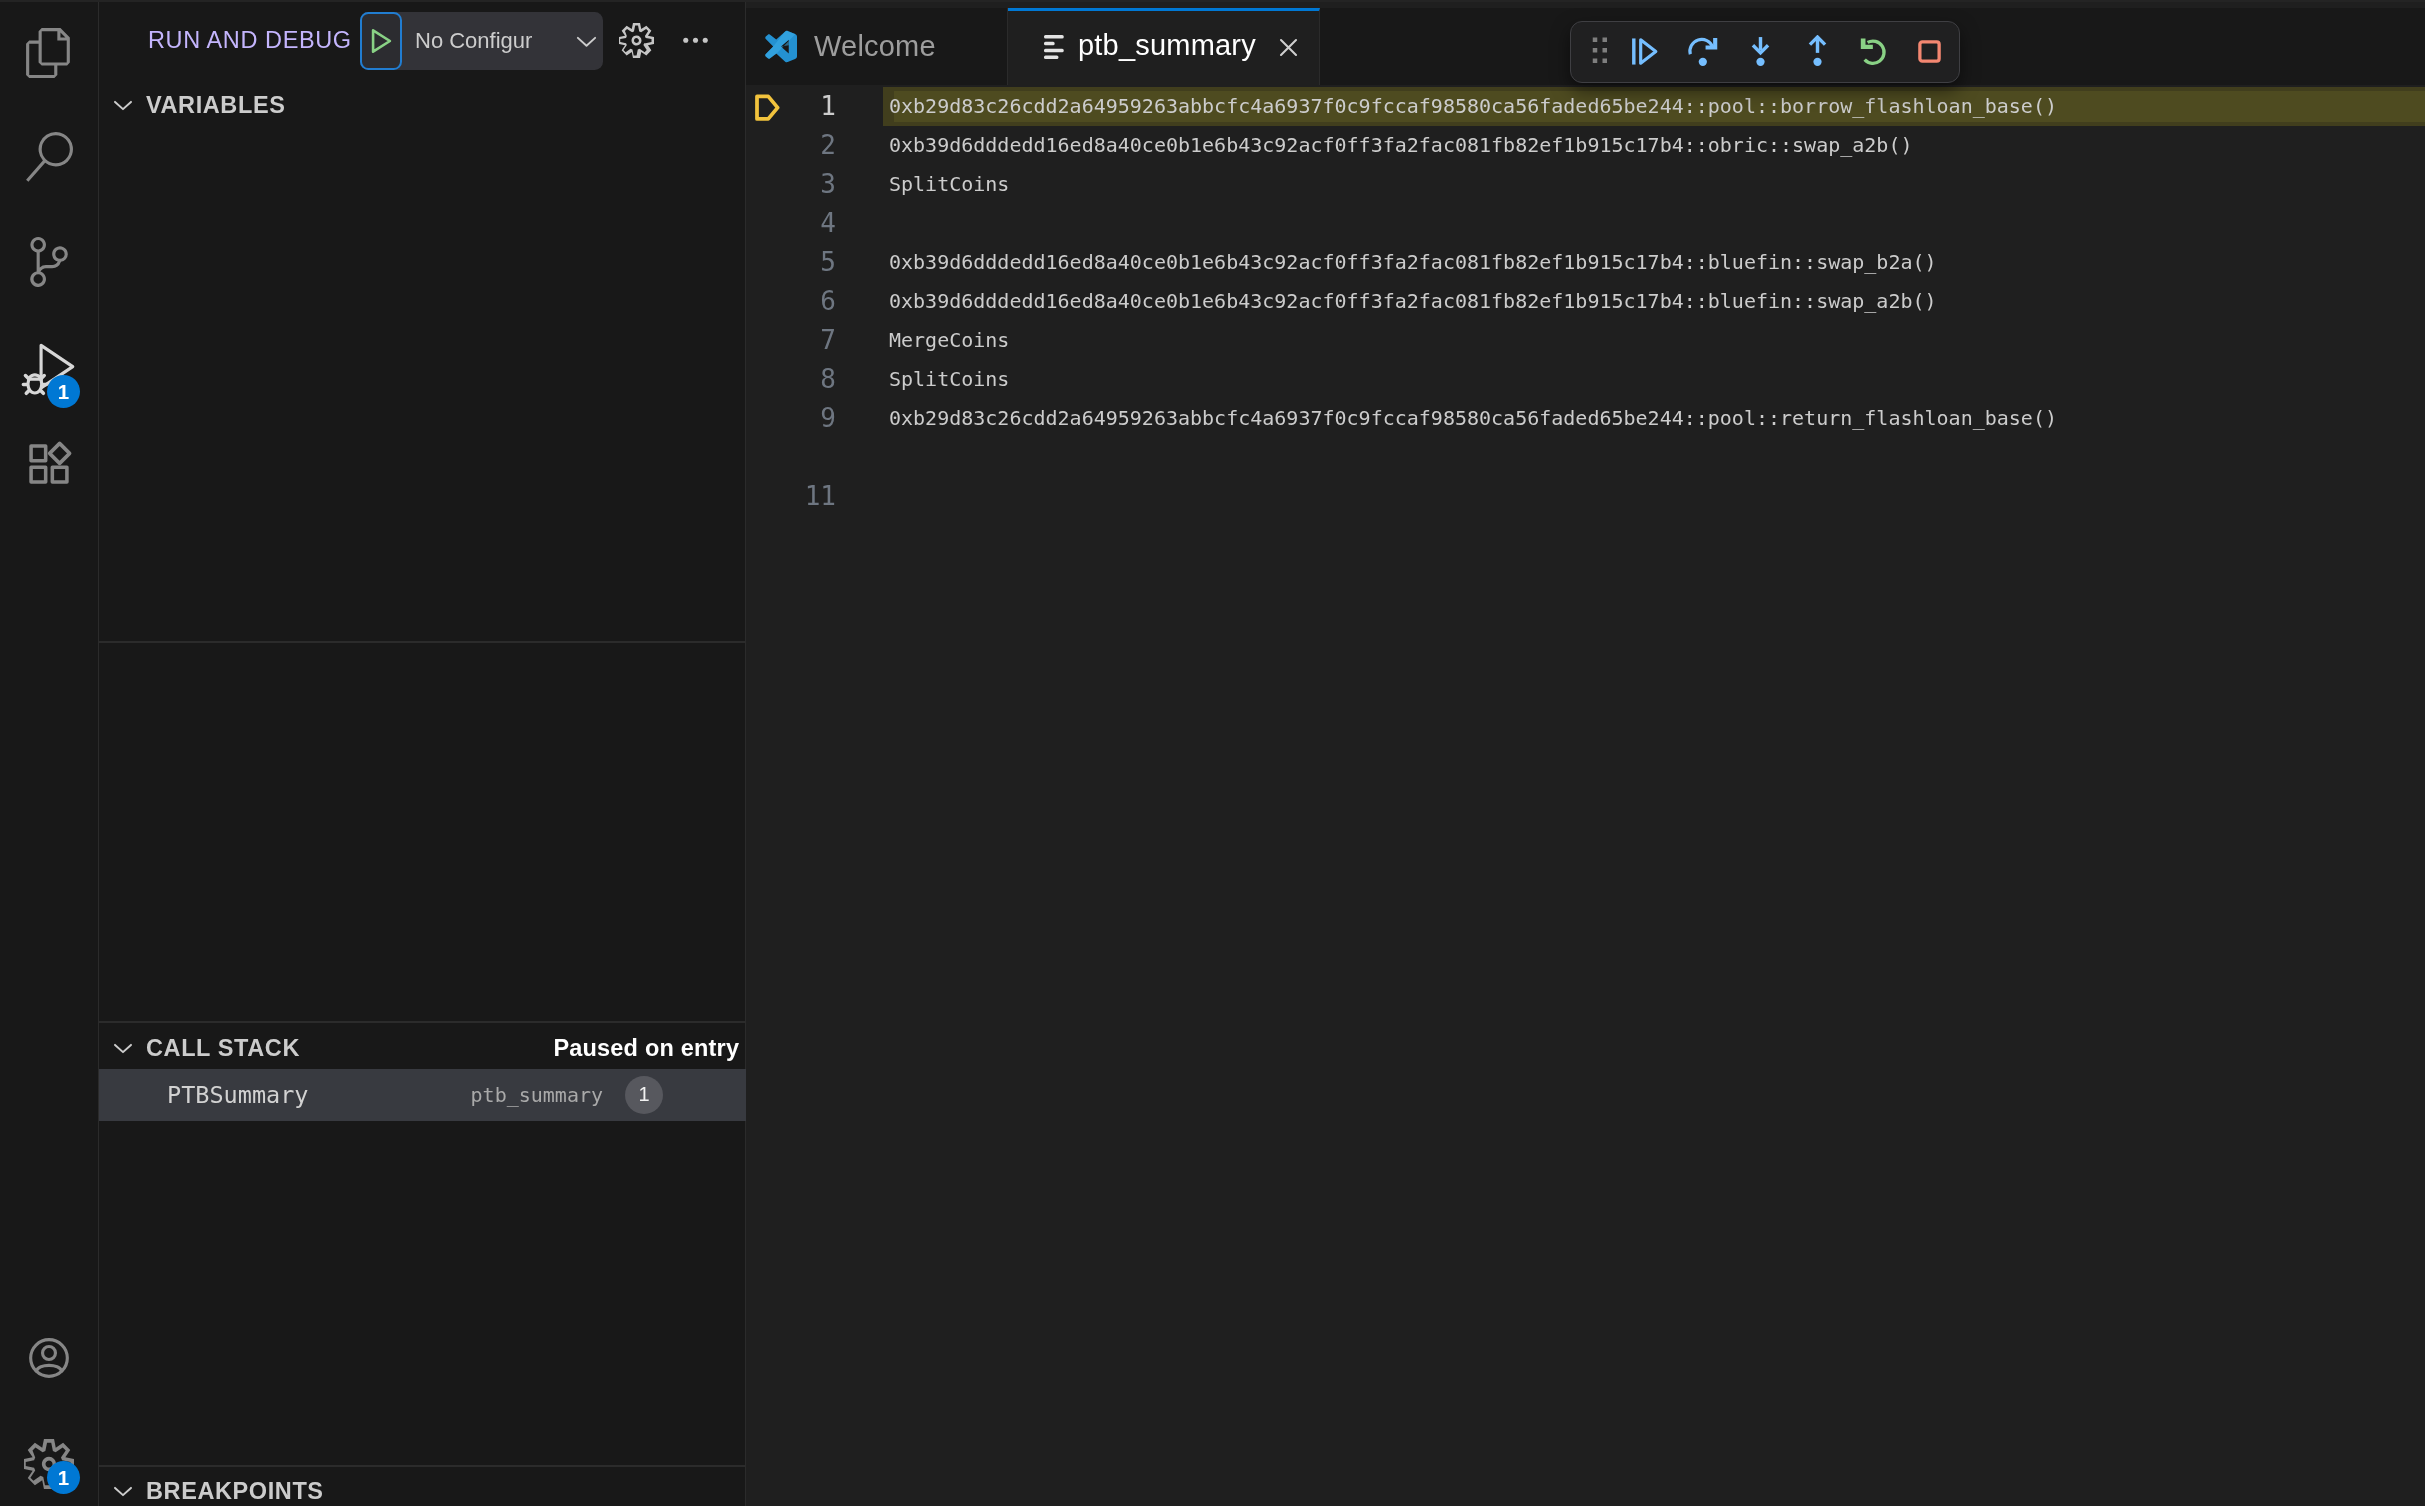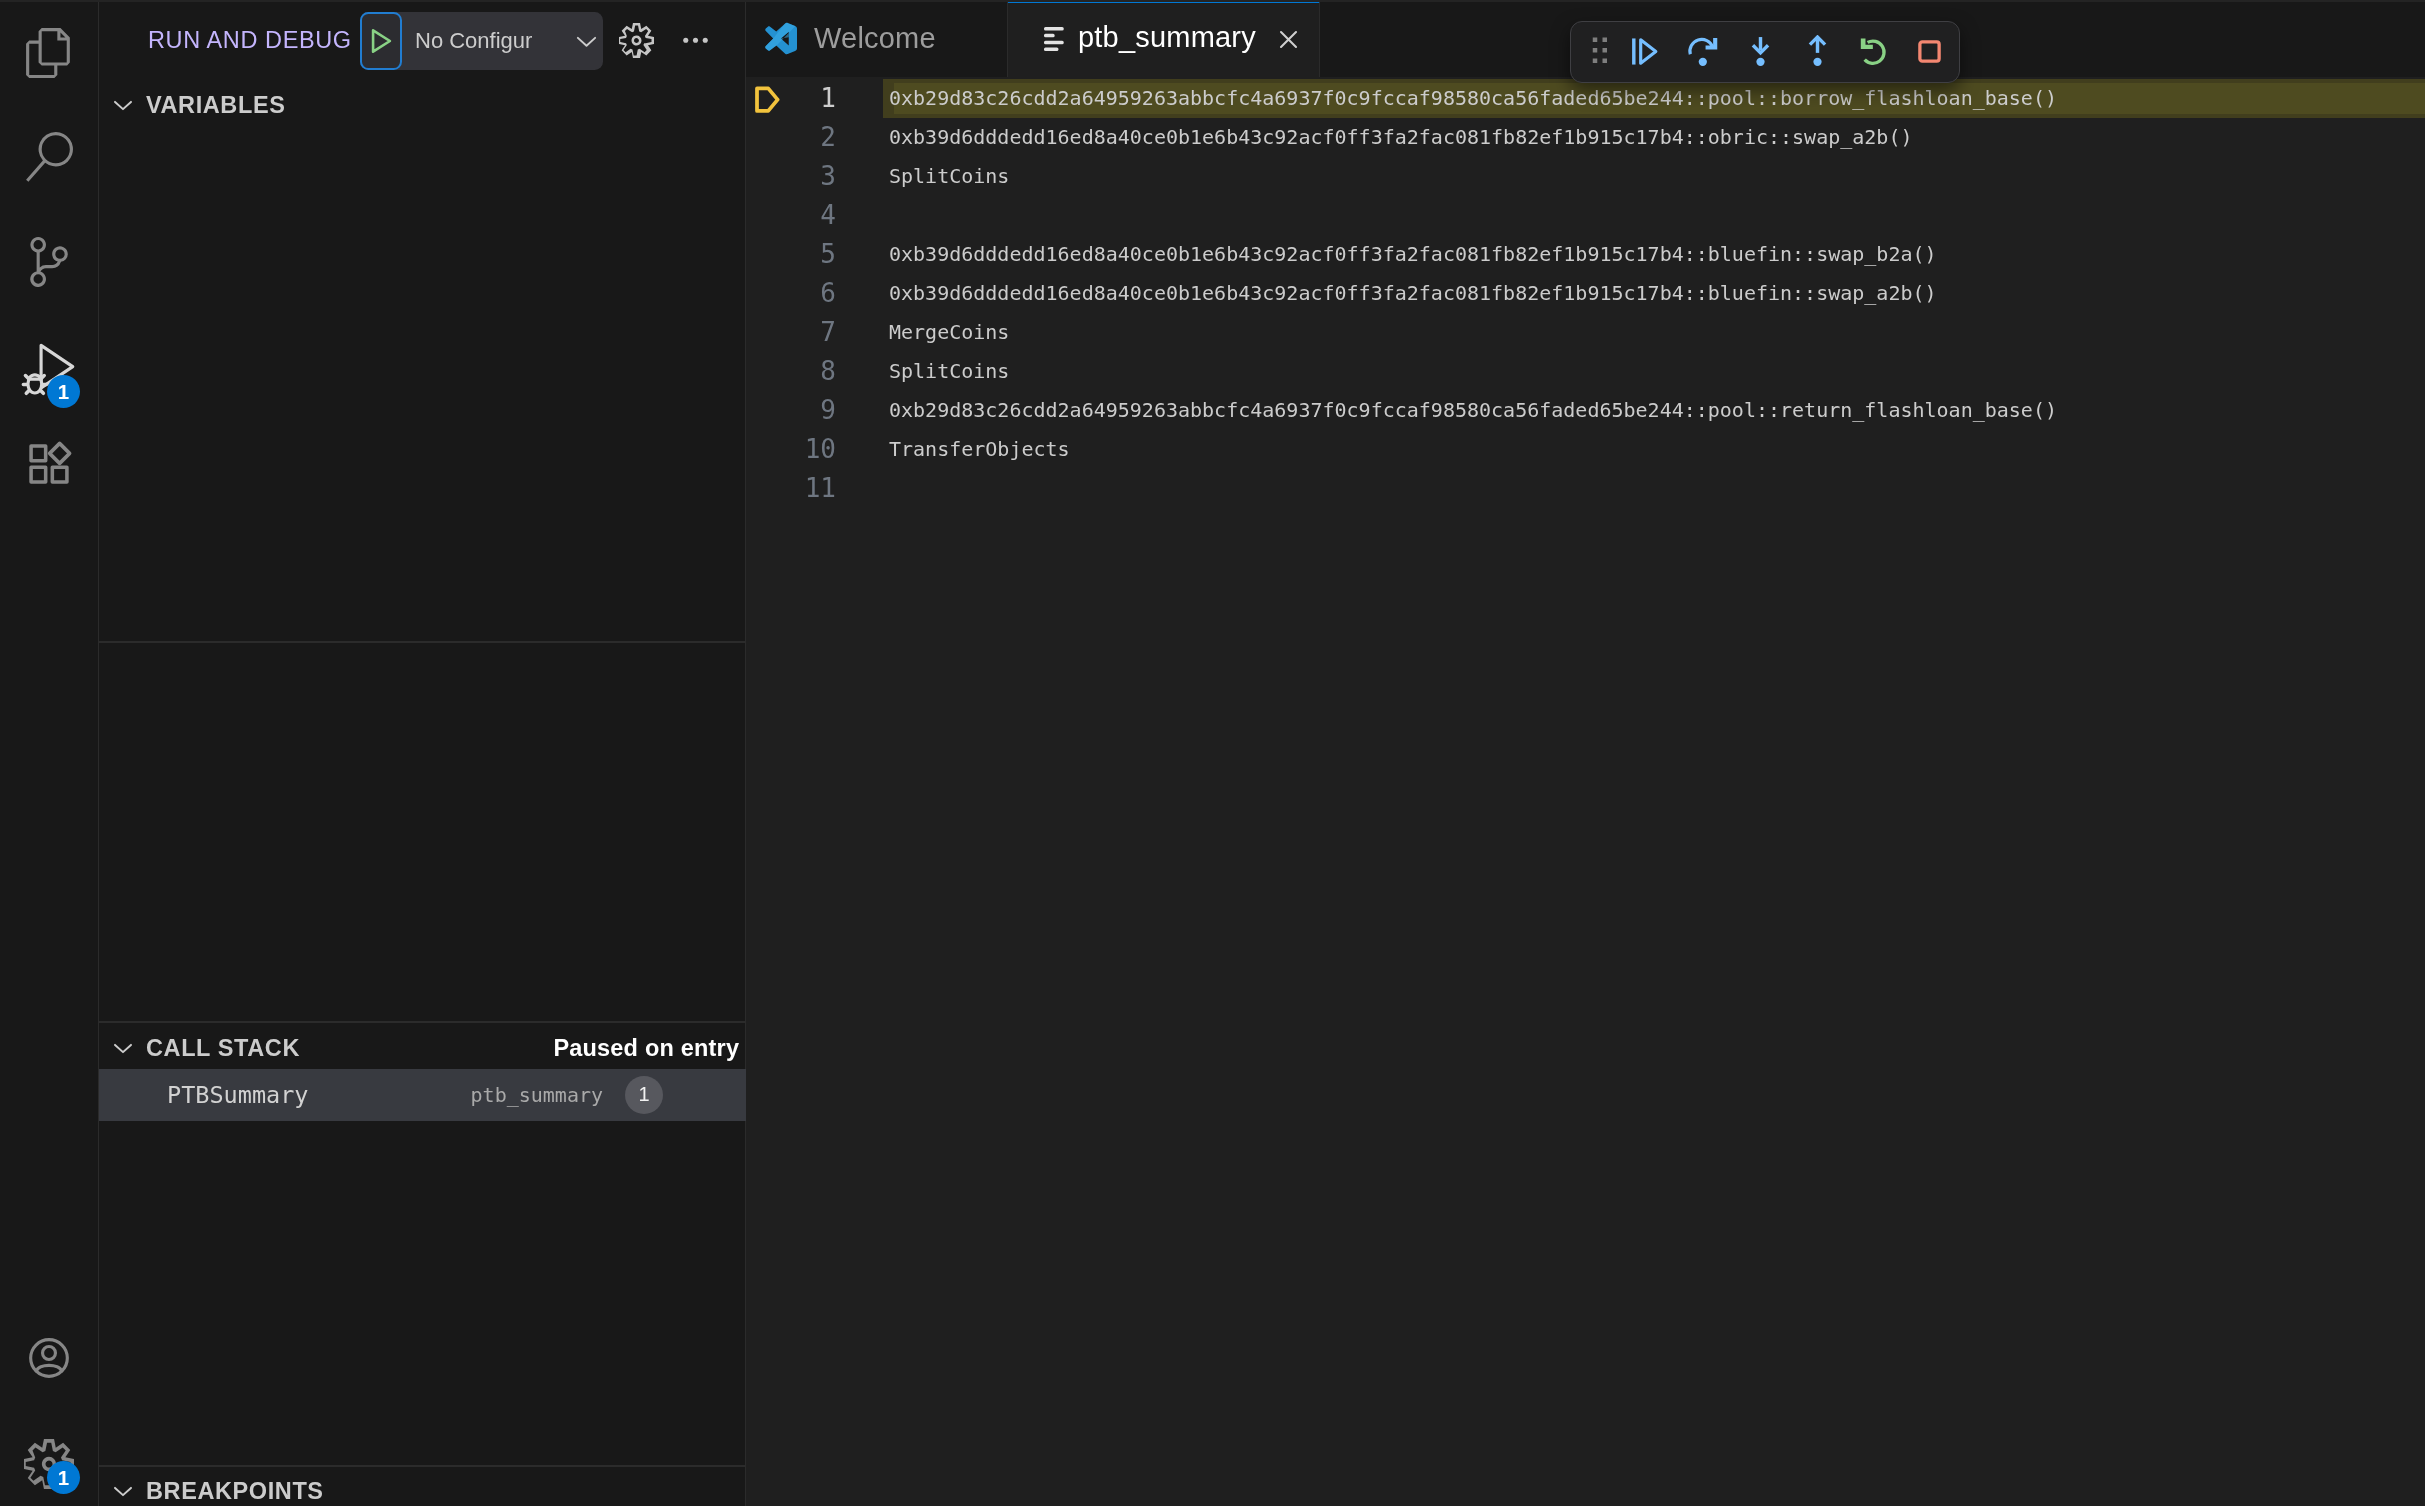--- a/index.html
+++ b/index.html
@@ -33,21 +33,21 @@
   .sec-chevron{position:absolute;left:13.7px;top:15px;width:20px;height:11.4px;}
   .sec-chevron svg,.run-chevron svg{width:100%;height:100%;stroke:#cccccc;fill:none;stroke-width:2.6;stroke-linecap:round;stroke-linejoin:round;}
   .sec-label{position:absolute;left:47px;top:5.3px;height:30px;line-height:30px;font-size:23.5px;font-weight:700;color:#cccccc;letter-spacing:0.6px;white-space:nowrap;}
   .sec-note{position:absolute;right:6.8px;top:5.3px;height:30px;line-height:30px;font-size:23.5px;font-weight:700;color:#ffffff;letter-spacing:0.2px;white-space:nowrap;}
   .stack-row{position:absolute;left:0;top:1069px;width:647px;height:52px;background:#383a40;}
   .stack-name{position:absolute;left:68px;top:0;height:52px;line-height:52px;font-family:"DejaVu Sans Mono",monospace;font-size:23.5px;color:#d2d2d2;white-space:nowrap;}
   .stack-src{position:absolute;right:143px;top:0;height:52px;line-height:52px;font-family:"DejaVu Sans Mono",monospace;font-size:20px;color:#a9a9a9;white-space:nowrap;}
   .stack-badge{position:absolute;right:83px;top:6.8px;width:38px;height:38px;border-radius:50%;background:#57585e;color:#f2f2f2;
     font-size:20px;display:flex;align-items:center;justify-content:center;}
   
-  .editor{left:746px;top:0;width:1680px;height:1064px;background:#1f1f1f;}
+  .editor{left:746px;top:8px;width:1680px;height:1064px;background:#1f1f1f;}
   .tabbar{position:absolute;left:0;top:0;width:1680px;height:77px;background:#181818;}
   .tab{position:absolute;top:0;height:77px;box-sizing:border-box;border-right:1.5px solid #2b2b2b;}
   .tab-welcome{left:0;width:262px;background:#181818;}
   .tab-active{left:262px;width:312px;background:#1f1f1f;border-top:3.8px solid #0078d4;}
   .tab-icon-vsc{position:absolute;left:18px;top:22px;width:33px;height:33px;}
   .tab-label{position:absolute;height:77px;line-height:77px;font-size:29px;letter-spacing:0.2px;white-space:nowrap;}
   .tab-welcome .tab-label{left:68px;color:#9d9d9d;}
   .tab-active .tab-label{left:70px;color:#ffffff;top:-3.8px;}
   .tab-icon-list{position:absolute;left:36px;top:24px;width:20.5px;height:24px;}
   .tab-close{position:absolute;right:20px;top:26px;width:21px;height:21px;}
@@ -268,24 +268,20 @@
         <div class="ltext">MergeCoins</div>
       </div>
       <div class="code-row" style="top:275px;">
         <div class="lnum">8</div>
         <div class="ltext">SplitCoins</div>
       </div>
       <div class="code-row" style="top:314px;">
         <div class="lnum">9</div>
         <div class="ltext">0xb29d83c26cdd2a64959263abbcfc4a6937f0c9fccaf98580ca56faded65be244::pool::return_flashloan_base()</div>
       </div>
-      <div class="code-row" style="top:353px;">
-        <div class="lnum">10</div>
-        <div class="ltext">TransferObjects</div>
-      </div>
       <div class="code-row" style="top:392px;">
         <div class="lnum">11</div>
         <div class="ltext"></div>
       </div>
     </div>
   </div>
 
   <div class="abs dbgbar">
     <div class="dbg-item" style="left:15px;width:30px;">
       <svg viewBox="0 0 26 40" style="width:20px;height:30px;">

